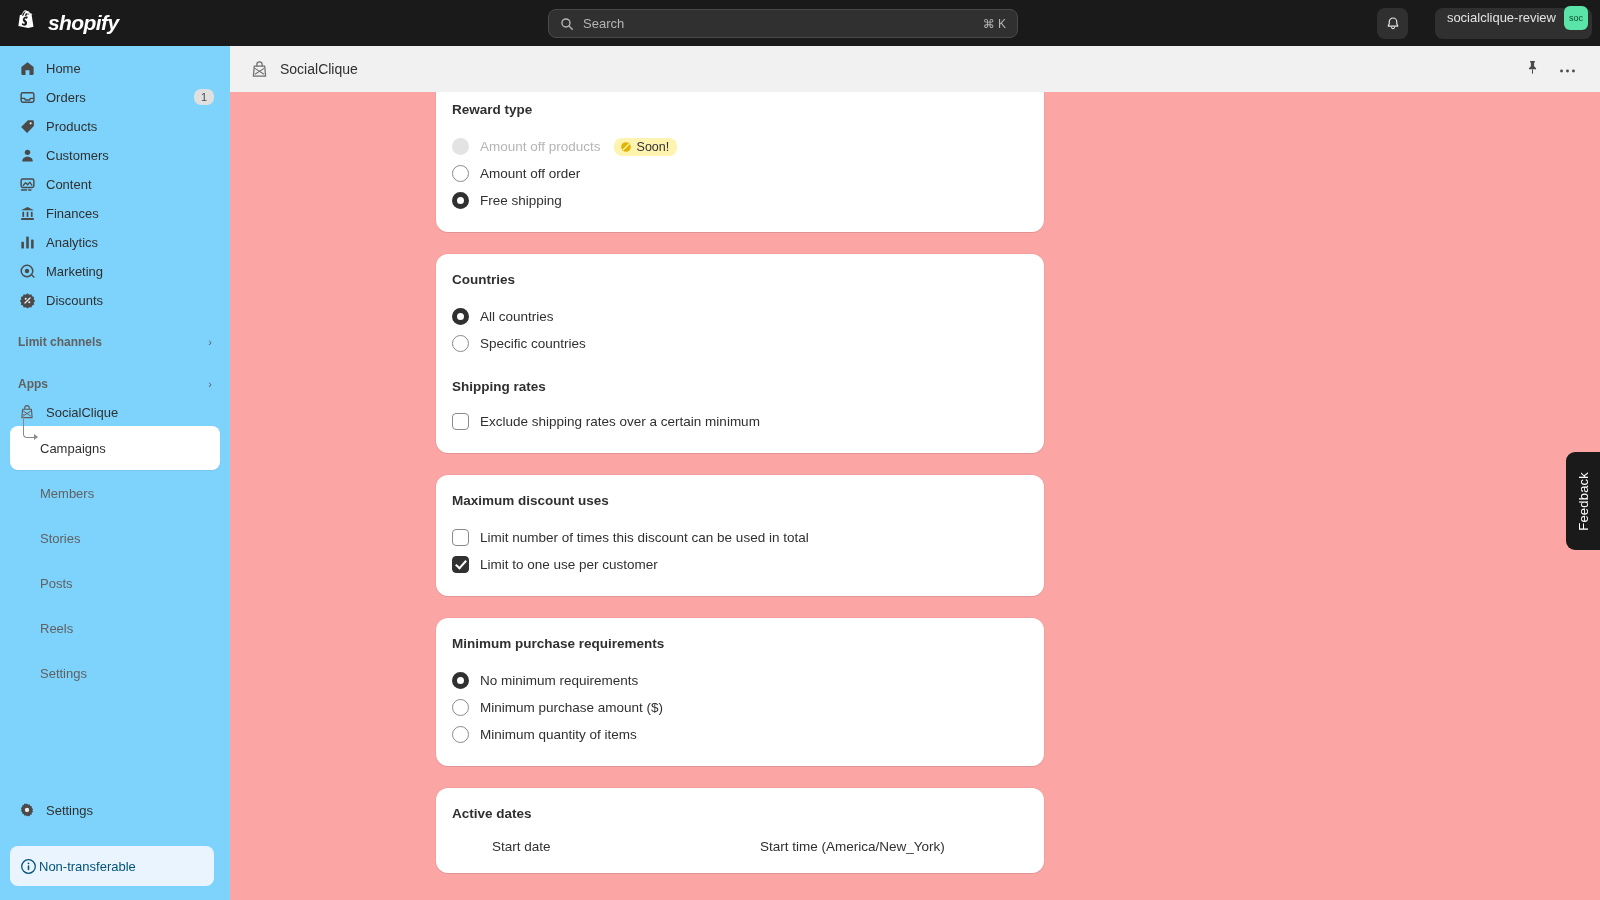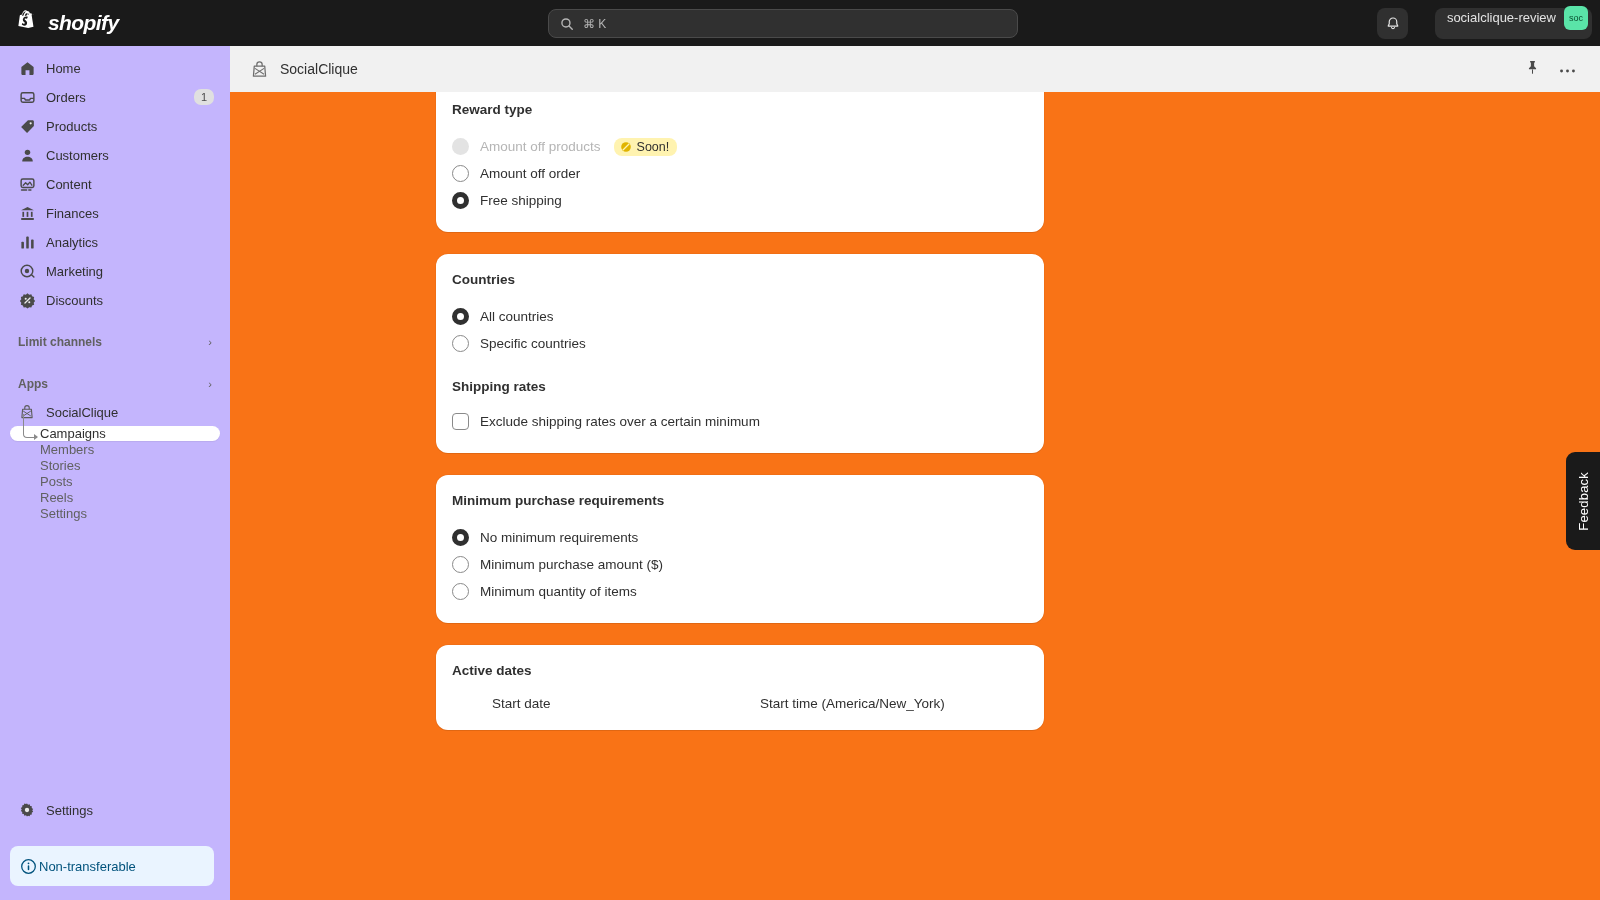--- a/index.html
+++ b/index.html
@@ -43,21 +43,21 @@
   .store-name { color: #e3e3e3; font-size: 13px; }
   .avatar {
     width: 24px; height: 24px; border-radius: 6px; background: #5ae4a8;
     display: flex; align-items: center; justify-content: center;
     font-size: 9px; color: #0c5132; font-weight: 500;
   }
 
   
   .sidebar {
     position: absolute; top: 46px; left: 0; width: 230px; height: 854px;
-    background: #c4b5fd; padding: 8px 10px 0 10px;
+    background: #7dd3fc; padding: 8px 10px 0 10px;
   }
   .nav-item {
     display: flex; align-items: center; height: 28px; border-radius: 8px;
     padding: 0 8px; margin-bottom: 1px; gap: 10px; position: relative;
   }
   .nav-item .lbl { font-size: 13px; color: #303030; }
   .nav-icon { width: 18px; height: 18px; display: flex; align-items: center; justify-content: center; flex: 0 0 18px; }
   .badge-count {
     position: absolute; right: 6px; background: #e0e0e0; color: #4a4a4a;
     font-size: 11px; border-radius: 7px; padding: 1px 7px; line-height: 14px;
@@ -67,21 +67,21 @@
     margin-top: 14px; position: relative;
   }
   .section-head .lbl { font-size: 12px; color: #616161; font-weight: 600; }
   .section-head .chev { position: absolute; right: 8px; color: #616161; font-size: 11px; }
   .app-row {
     display: flex; align-items: center; height: 28px; border-radius: 8px;
     padding: 0 8px; gap: 10px; position: relative;
   }
   .app-row .lbl { font-size: 13px; color: #303030; }
   .sub-row {
-    display: flex; align-items: center; height: 15px; border-radius: 8px;
+    display: flex; align-items: center; height: 44px; border-radius: 8px;
     padding: 0 8px 0 30px; margin-bottom: 1px; position: relative;
   }
   .sub-row .lbl { font-size: 13px; color: #616161; }
   .sub-row.active { background: #ffffff; box-shadow: 0 1px 1px rgba(0,0,0,.06); }
   .sub-row.active .lbl { color: #303030; }
   .branch {
     position: absolute; left: 13px; top: -12px; width: 14px; height: 24px;
     border-left: 1px solid #8a8a8a; border-bottom: 1px solid #8a8a8a;
     border-bottom-left-radius: 4px;
   }
@@ -108,21 +108,21 @@
     position: absolute; top: 46px; left: 230px; width: 1370px; height: 46px;
     background: #f1f1f1; display: flex; align-items: center; padding: 0 14px 0 20px;
   }
   .page-title-wrap { display: flex; align-items: center; gap: 11px; }
   .page-title { font-size: 14px; color: #303030; }
   .head-actions { margin-left: auto; display: flex; align-items: center; gap: 18px; padding-right: 10px; }
 
   
   .main {
     position: absolute; top: 92px; left: 230px; width: 1370px; height: 808px;
-    background: #f97316; overflow: hidden;
+    background: #fca5a5; overflow: hidden;
   }
   .col { position: absolute; left: 206px; top: 0; width: 608px; }
   .card {
     background: #fff; border-radius: 12px; box-shadow: 0 1px 0 rgba(0,0,0,.07), 0 0 0 1px rgba(0,0,0,.03);
     padding: 18px 16px 18px 16px; margin-bottom: 22px;
   }
   .card.clipped-top {
     border-top-left-radius: 0; border-top-right-radius: 0;
     padding-top: 12px; margin-top: -2px;
   }
@@ -179,20 +179,21 @@
         <path d="M20.4 5.3c-.1-.1-.3-.1-.4-.1l-1.6.3s-1.1-1.1-1.2-1.2c-.1-.1-.3-.1-.5-.1l-.8.2C15.4 2.8 14.5 2 13.3 2c-.1 0-.2 0-.2 0-.4-.5-.9-.8-1.5-.8C9.5 1.2 8.4 4 8 5.5l-1.6.5c-.5.2-.5.2-.6.7-.1.4-1.4 10.4-1.4 10.4l9.8 1.8 5.3-1.2s-1.9-12.1-1.9-12.2zM12.5 6.4l-1.7.5c.2-.9.6-1.8 1.1-2.4.2-.2.5-.5.8-.6.3.6.3 1.5.3 2.1l-.5.4zm-1.3-3.9c.2 0 .4.1.6.2-.3.2-.6.5-.9.8-.7.8-1.2 2-1.4 3.1l-1.4.4c.4-1.7 1.4-4.4 3.1-4.5zm1.8 7.3s-.6-.3-1.3-.3c-1.1 0-1.1.7-1.1.8 0 .9 2.5 1.3 2.5 3.5 0 1.8-1.1 2.9-2.6 2.9-1.8 0-2.7-1.1-2.7-1.1l.5-1.6s1 .8 1.8.8c.5 0 .7-.4.7-.7 0-1.2-2-1.3-2-3.3 0-1.7 1.2-3.4 3.7-3.4 1 0 1.4.3 1.4.3l-.9 2.1zm.7-3.9c0-.6-.1-1.4-.3-2 .8.1 1.2 1 1.4 1.6l-1.1.4z" fill="#fff"></path>
       </svg>
       <span class="logo-text">shopify</span>
     </div>
 
     <div class="search-box">
       <svg width="14" height="14" viewBox="0 0 16 16">
         <circle cx="6.8" cy="6.8" r="4.6" fill="none" stroke="#b5b5b5" stroke-width="1.6"></circle>
         <line x1="10.3" y1="10.3" x2="14" y2="14" stroke="#b5b5b5" stroke-width="1.6" stroke-linecap="round"></line>
       </svg>
+      <span class="search-ph">Search</span>
       <span class="search-kbd">⌘ K</span>
     </div>
 
     <div class="bell-btn">
       <svg width="16" height="16" viewBox="0 0 20 20">
         <path d="M10 2.5a4.7 4.7 0 0 0-4.7 4.7v2.6L4 12.6h12l-1.3-2.8V7.2A4.7 4.7 0 0 0 10 2.5z" fill="none" stroke="#e3e3e3" stroke-width="1.5" stroke-linejoin="round"></path>
         <path d="M8.2 14.6a1.9 1.9 0 0 0 3.6 0" fill="none" stroke="#e3e3e3" stroke-width="1.5" stroke-linecap="round"></path>
       </svg>
     </div>
 
@@ -434,20 +435,32 @@
         </div>
 
         <div class="card-subtitle">Shipping rates</div>
 
         <div class="opt-row">
           <span class="cbox off"></span>
           <span class="opt-label">Exclude shipping rates over a certain minimum</span>
         </div>
       </div>
 
+      <div class="card">
+        <div class="card-title">Maximum discount uses</div>
+
+        <div class="opt-row">
+          <span class="cbox off"></span>
+          <span class="opt-label">Limit number of times this discount can be used in total</span>
+        </div>
+        <div class="opt-row">
+          <span class="cbox on"></span>
+          <span class="opt-label">Limit to one use per customer</span>
+        </div>
+      </div>
 
       <div class="card">
         <div class="card-title">Minimum purchase requirements</div>
 
         <div class="opt-row">
           <span class="radio on"></span>
           <span class="opt-label">No minimum requirements</span>
         </div>
         <div class="opt-row">
           <span class="radio off"></span>

